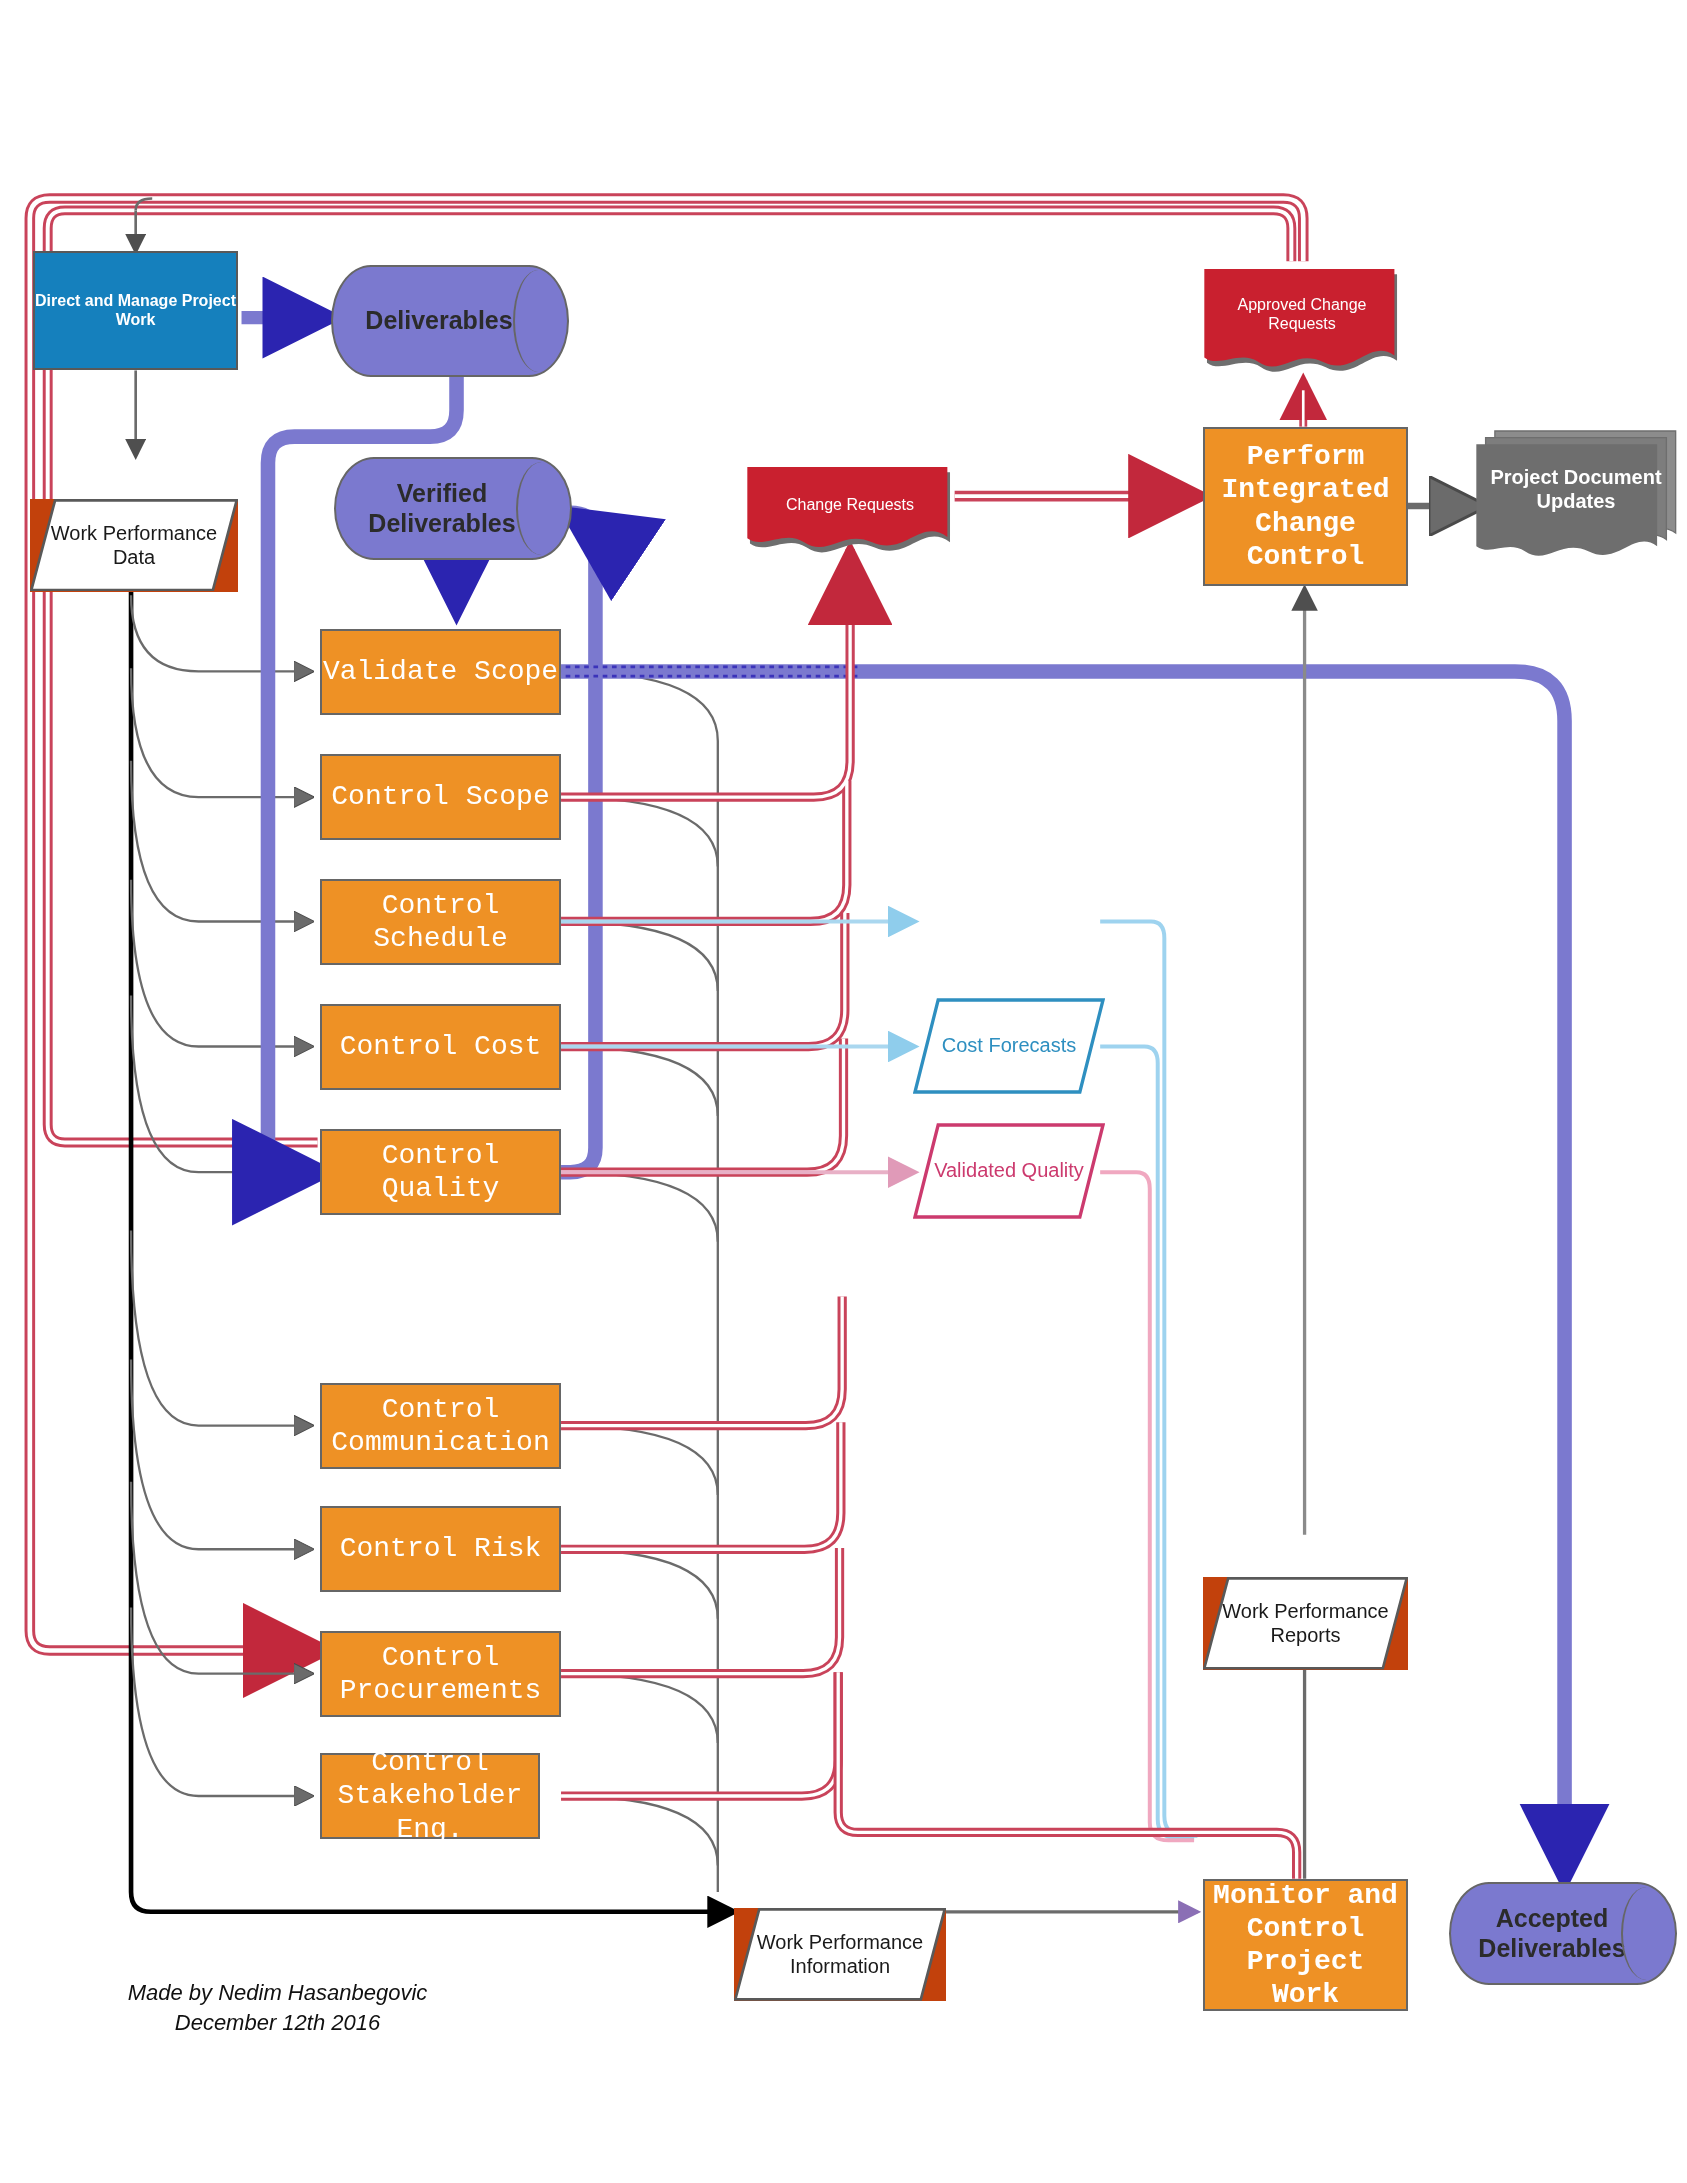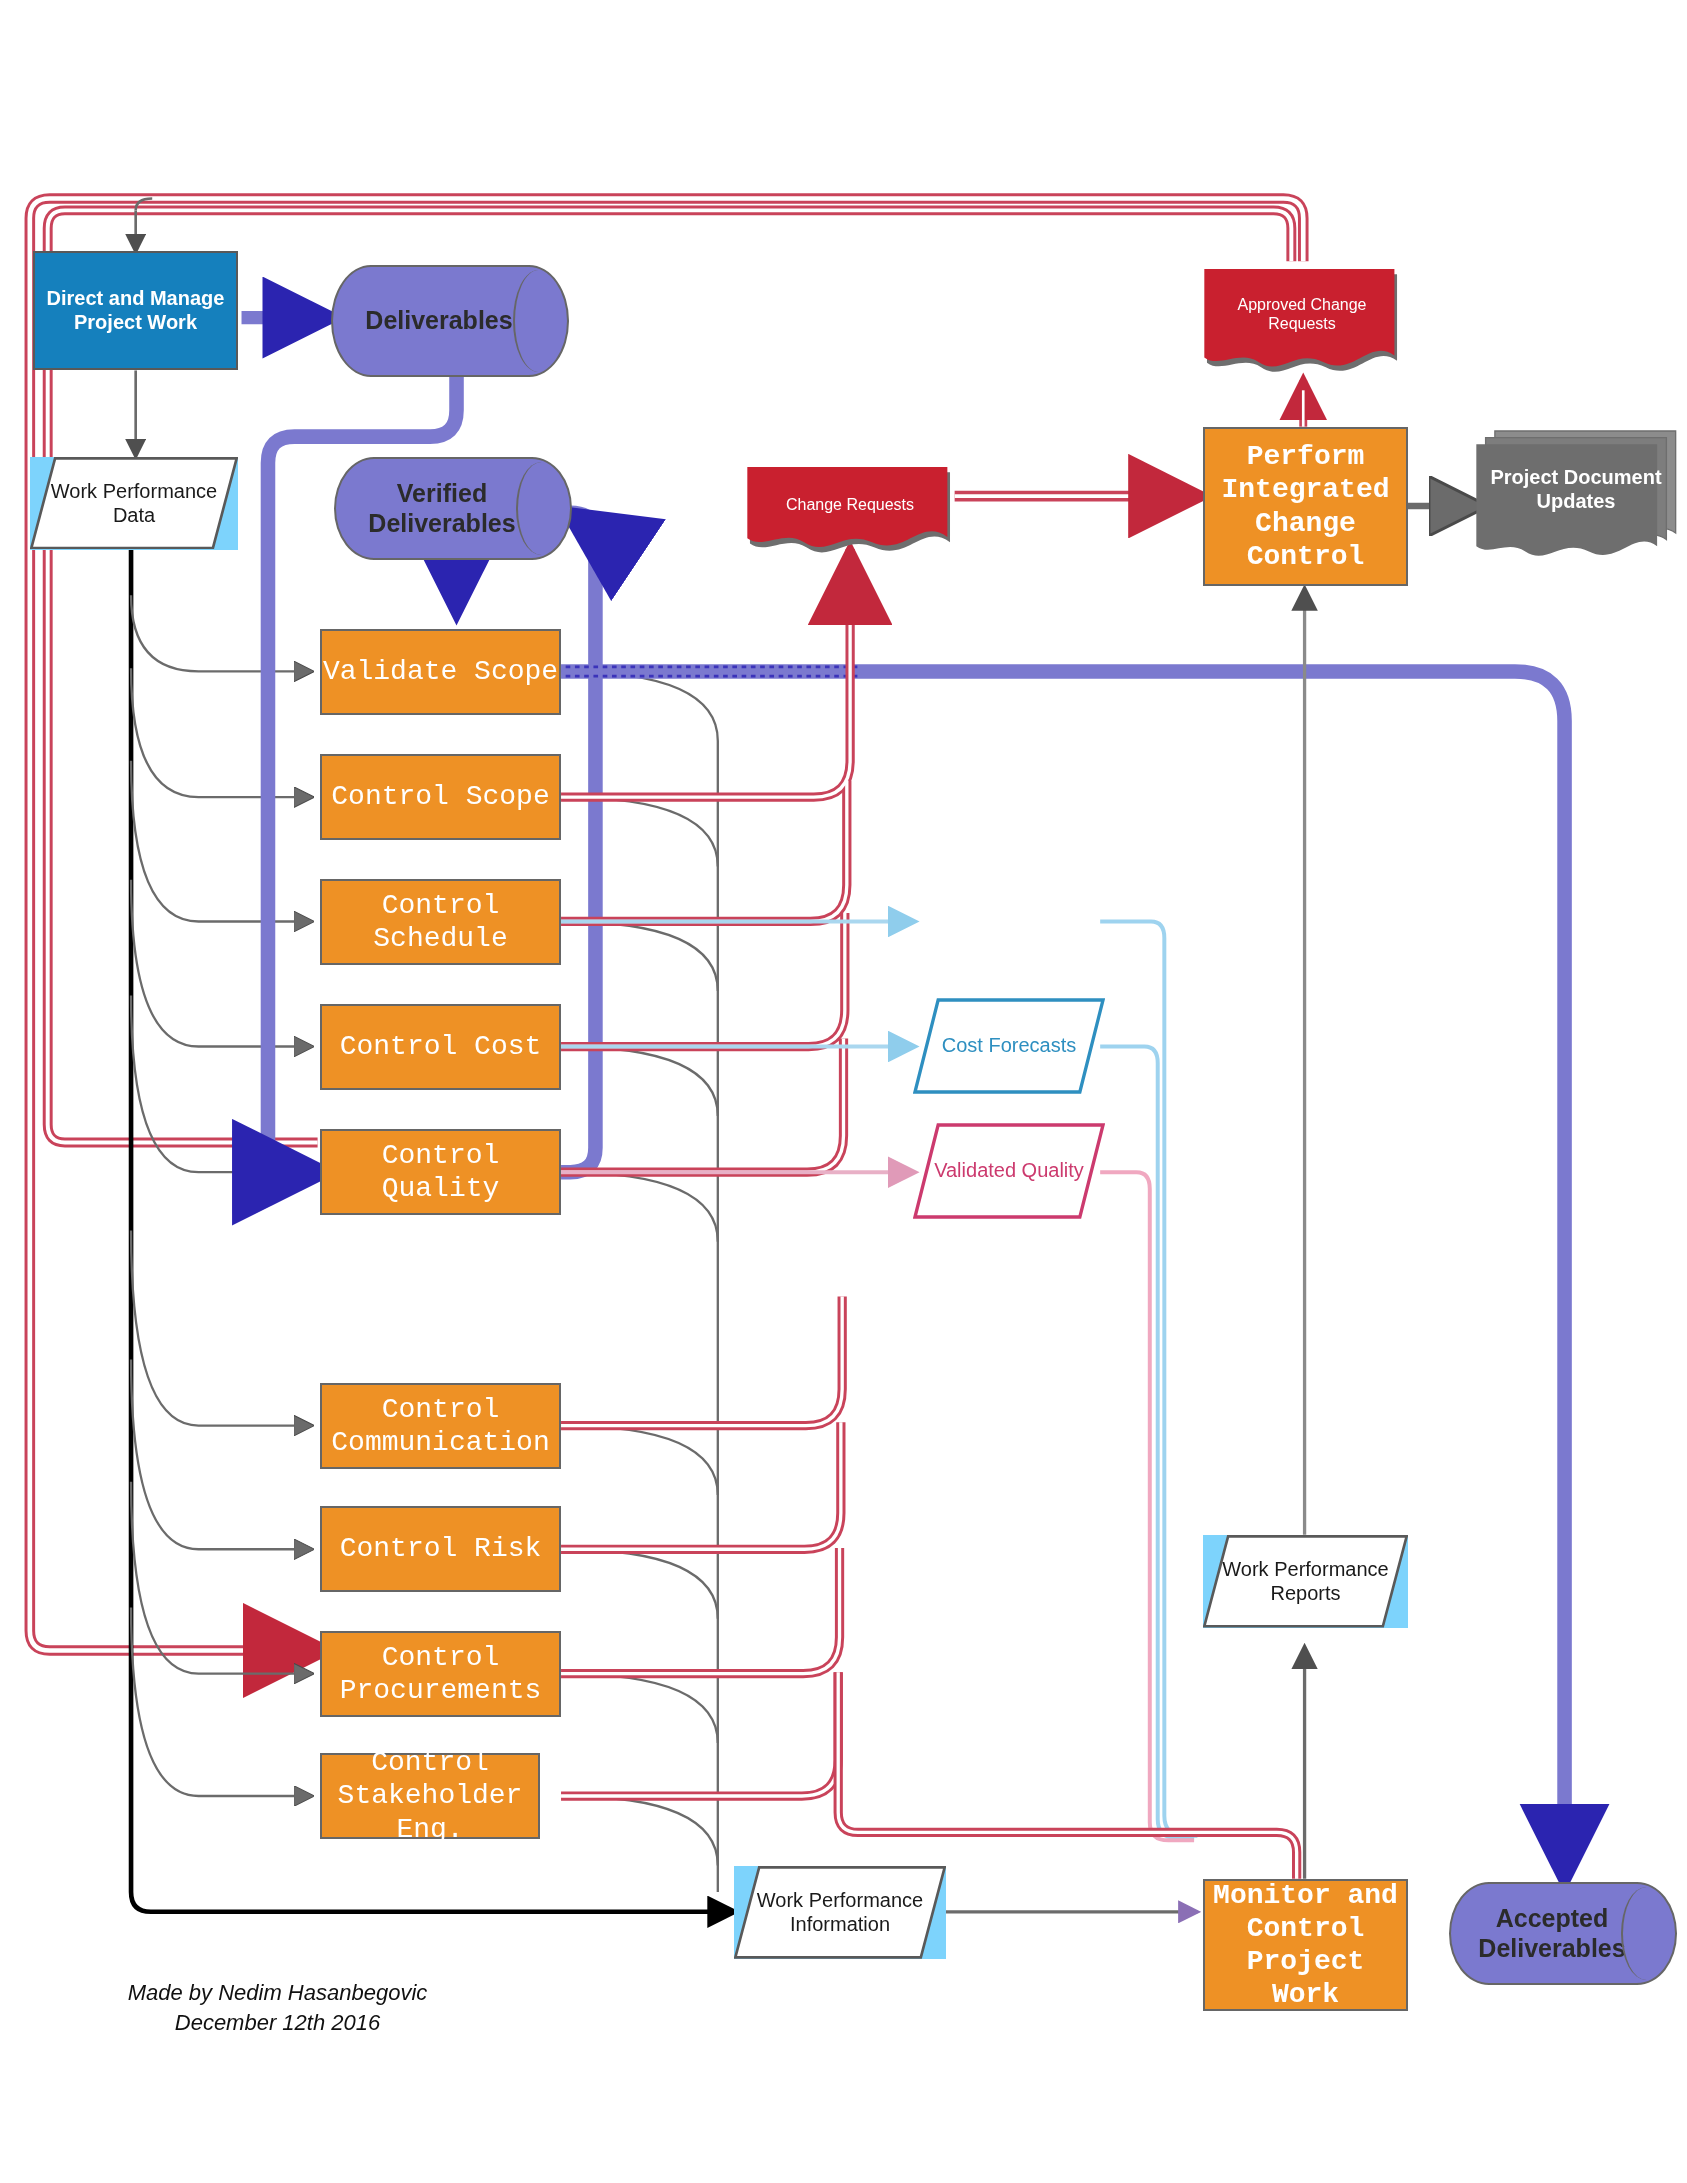--- a/index.html
+++ b/index.html
@@ -11,31 +11,31 @@
         justify-content:center;text-align:center;}
   .node .lbl{display:block;width:100%;line-height:1.18;}
 
   
   .proc{background:#ee9125;border:2.6px solid #666666;color:#ffffff;}
   .proc .lbl{font-size:28px;font-family:Liberation Mono, monospace;}
   .proc-bold .lbl{font-weight:bold;}
 
   
   .startproc{background:#1580bd;border:2.6px solid #595959;color:#ffffff;}
-  .startproc .lbl{font-size:20px;font-weight:bold;}
+  .startproc .lbl{font-size:16px;font-weight:bold;}
 
   
   .cyl{background:#7b79cf;border:2.6px solid #666666;border-radius:40px/50%;
        color:#2b2b2b;}
   .cyl .lbl{font-size:25px;font-weight:bold;padding-right:22px;}
   .cyl:after{content:"";position:absolute;right:2.6px;top:2.6px;bottom:2.6px;width:49px;
        border-left:2.6px solid #666666;border-radius:50%;pointer-events:none;}
 
   
-  .para{background:#7dd3fc;color:#1a1a1a;border:0;}
+  .para{background:#c2410c;color:#1a1a1a;border:0;margin-top:42px;}
   .para .lbl{font-size:20px;position:relative;z-index:2;}
   .para .shp{position:absolute;inset:0;}
 
   
   .paraO .lbl{font-size:20px;position:relative;z-index:2;}
   .paraO .shp{position:absolute;inset:0;}
   .pf-blue .lbl{color:#2e8fc0;}
   .pf-pink .lbl{color:#cc3a6e;}
 
   

